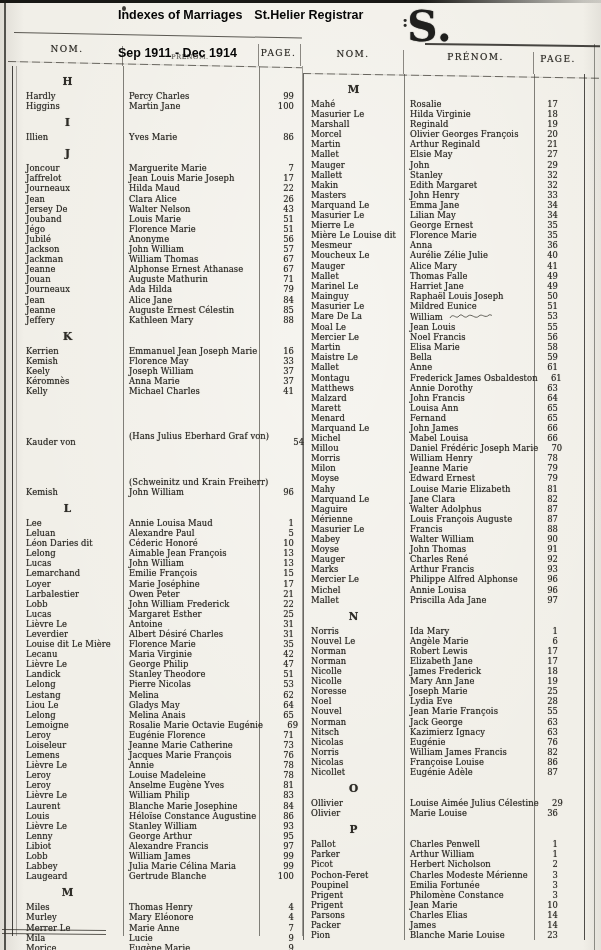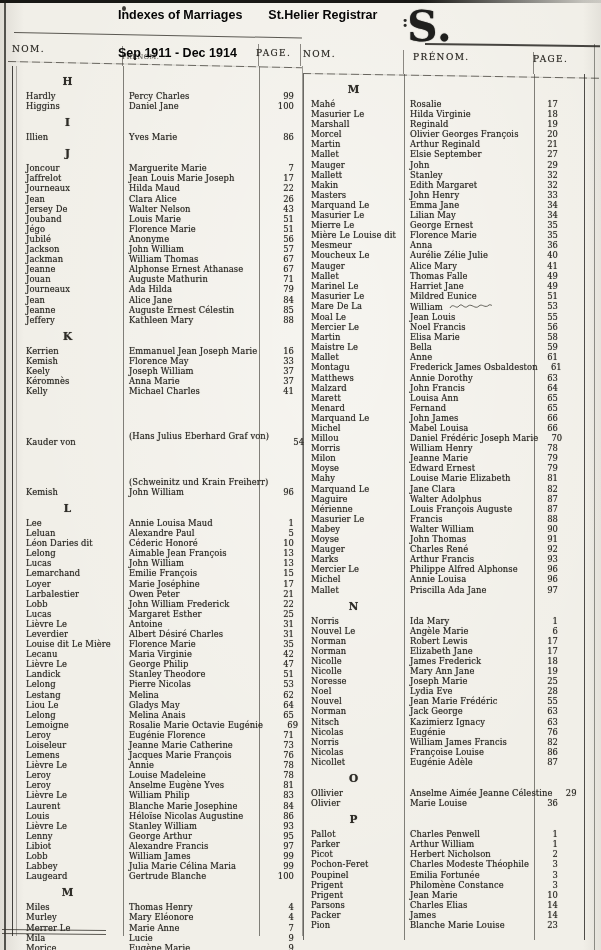--- a/index.html
+++ b/index.html
@@ -15,38 +15,38 @@
   }
   
   .scan-top{position:absolute;left:0;top:0;width:601px;height:3px;
     background:linear-gradient(90deg,#181815 0%,#181815 70%,rgba(24,24,21,0.12) 100%);}
   .edge-left{position:absolute;left:4px;top:0;width:2px;height:950px;background:rgba(28,28,24,0.72);}
   .edge-right{position:absolute;left:594px;top:44px;width:1px;height:906px;background:rgba(45,45,40,0.5);}
   .speck{position:absolute;left:122px;top:6px;width:4px;height:5px;border-radius:50%;background:#3c3b36;}
   
   .annot{position:absolute;font-family:"Liberation Sans",sans-serif;font-weight:bold;
     font-size:12.5px;color:#060606;z-index:9;white-space:nowrap;}
-  .annot-title{left:118px;top:8px;display:flex;gap:26px;}
+  .annot-title{left:118px;top:8px;display:flex;gap:12px;}
   .annot-date{left:118px;top:31px;margin-top:15px;}
   
   .corner{position:absolute;left:402px;top:6px;z-index:3;font-weight:bold;color:#1f1f1d;line-height:1;}
   .corner .mark{font-size:17px;vertical-align:14px;letter-spacing:-1px;color:#2a2a27;}
   .corner .letter{font-size:42px;letter-spacing:1px;text-shadow:0 0 1px rgba(31,31,29,0.8);}
   
   .rule{position:absolute;height:1px;background:rgba(52,50,44,0.8);transform-origin:left center;}
   .rule.dashy{background:repeating-linear-gradient(90deg,rgba(55,52,45,0.75) 0 8px,rgba(55,52,45,0.18) 8px 12px);}
   .r-left-top{left:14px;top:32px;width:288px;transform:rotate(1.1deg);}
   .r-left-under{left:8px;top:61px;width:294px;transform:rotate(1.2deg);}
   .r-right-top{left:425px;top:43px;width:175px;height:2px;transform:rotate(0.7deg);background:rgba(40,38,34,0.85);}
   .r-right-under{left:303px;top:73px;width:296px;transform:rotate(0.9deg);}
   .r-bot1{left:2px;top:929px;width:104px;transform:rotate(0.6deg);}
   .r-bot2{left:2px;top:933px;width:104px;transform:rotate(0.6deg);}
   .tick{position:absolute;width:1px;background:rgba(52,50,44,0.55);}
   
-  .col-head{position:absolute;font-size:9px;letter-spacing:1.4px;text-align:left;
+  .col-head{position:absolute;font-size:9px;letter-spacing:1.4px;text-align:center;
     text-shadow:0 0 0.7px rgba(46,44,38,0.6);z-index:2;}
   .lh-nom{left:12px;width:110px;top:44px;}
   .lh-prenom{left:122px;width:136px;top:53px;font-size:6.5px;opacity:0.75;letter-spacing:0.5px;}
   .lh-page{left:256px;width:45px;top:48px;}
   .rh-nom{left:303px;width:100px;top:49px;}
   .rh-prenom{left:413px;width:125px;top:52px;}
   .rh-page{left:533px;width:50px;top:54px;}
   
   .idx-table{position:absolute;top:66px;height:870px;}
   #left-table{left:12px;width:289px;
@@ -124,21 +124,21 @@
         <div class="section-letter-row">
           <div class="section-letter">H</div>
         </div>
         <div class="trow">
           <div class="cell nom">Hardly</div>
           <div class="cell prenom">Percy Charles</div>
           <div class="cell pagec">99</div>
         </div>
         <div class="trow">
           <div class="cell nom">Higgins</div>
-          <div class="cell prenom">Daniel Jane</div>
+          <div class="cell prenom">Martin Jane</div>
           <div class="cell pagec">100</div>
         </div>
         <div class="section-letter-row">
           <div class="section-letter">I</div>
         </div>
         <div class="trow">
           <div class="cell nom">Illien</div>
           <div class="cell prenom">Yves Marie</div>
           <div class="cell pagec">86</div>
         </div>
@@ -409,21 +409,21 @@
           <div class="cell prenom">William Philip</div>
           <div class="cell pagec">83</div>
         </div>
         <div class="trow">
           <div class="cell nom">Laurent</div>
           <div class="cell prenom">Blanche Marie Josephine</div>
           <div class="cell pagec">84</div>
         </div>
         <div class="trow">
           <div class="cell nom">Louis</div>
-          <div class="cell prenom">Héloïse Nicolas Augustine</div>
+          <div class="cell prenom">Héloïse Constance Augustine</div>
           <div class="cell pagec">86</div>
         </div>
         <div class="trow">
           <div class="cell nom">Lièvre Le</div>
           <div class="cell prenom">Stanley William</div>
           <div class="cell pagec">93</div>
         </div>
         <div class="trow">
           <div class="cell nom">Lenny</div>
           <div class="cell prenom">George Arthur</div>
@@ -527,21 +527,21 @@
           <div class="cell prenom">Olivier Georges François</div>
           <div class="cell pagec">20</div>
         </div>
         <div class="trow">
           <div class="cell nom">Martin</div>
           <div class="cell prenom">Arthur Reginald</div>
           <div class="cell pagec">21</div>
         </div>
         <div class="trow">
           <div class="cell nom">Mallet</div>
-          <div class="cell prenom">Elsie September</div>
+          <div class="cell prenom">Elsie May</div>
           <div class="cell pagec">27</div>
         </div>
         <div class="trow">
           <div class="cell nom">Mauger</div>
           <div class="cell prenom">John</div>
           <div class="cell pagec">29</div>
         </div>
         <div class="trow">
           <div class="cell nom">Mallett</div>
           <div class="cell prenom">Stanley</div>
@@ -594,20 +594,25 @@
         </div>
         <div class="trow">
           <div class="cell nom">Mallet</div>
           <div class="cell prenom">Thomas Falle</div>
           <div class="cell pagec">49</div>
         </div>
         <div class="trow">
           <div class="cell nom">Marinel Le</div>
           <div class="cell prenom">Harriet Jane</div>
           <div class="cell pagec">49</div>
+        </div>
+        <div class="trow">
+          <div class="cell nom">Mainguy</div>
+          <div class="cell prenom">Raphaël Louis Joseph</div>
+          <div class="cell pagec">50</div>
         </div>
         <div class="trow">
           <div class="cell nom">Masurier Le</div>
           <div class="cell prenom">Mildred Eunice</div>
           <div class="cell pagec">51</div>
         </div>
         <div class="trow">
           <div class="cell nom">Mare De La</div>
           <div class="cell prenom">William<svg width="44" height="10" class="scribble">
               <path d="M1,7 C4,1 7,9 10,5 C13,1 15,9 19,5 C23,2 26,9 30,5 C33,2 36,8 40,4 C41,3 43,5 43,4" fill="none" stroke="#52514a" stroke-width="0.9"></path>
@@ -792,21 +797,21 @@
           <div class="cell prenom">Joseph Marie</div>
           <div class="cell pagec">25</div>
         </div>
         <div class="trow">
           <div class="cell nom">Noel</div>
           <div class="cell prenom">Lydia Eve</div>
           <div class="cell pagec">28</div>
         </div>
         <div class="trow">
           <div class="cell nom">Nouvel</div>
-          <div class="cell prenom">Jean Marie Frédéric</div>
+          <div class="cell prenom">Jean Marie François</div>
           <div class="cell pagec">55</div>
         </div>
         <div class="trow">
           <div class="cell nom">Norman</div>
           <div class="cell prenom">Jack George</div>
           <div class="cell pagec">63</div>
         </div>
         <div class="trow">
           <div class="cell nom">Nitsch</div>
           <div class="cell prenom">Kazimierz Ignacy</div>
@@ -830,21 +835,21 @@
         <div class="trow">
           <div class="cell nom">Nicollet</div>
           <div class="cell prenom">Eugénie Adèle</div>
           <div class="cell pagec">87</div>
         </div>
         <div class="section-letter-row">
           <div class="section-letter">O</div>
         </div>
         <div class="trow">
           <div class="cell nom">Ollivier</div>
-          <div class="cell prenom">Anselme Aimée Jeanne Célestine</div>
+          <div class="cell prenom">Louise Aimée Julius Célestine</div>
           <div class="cell pagec">29</div>
         </div>
         <div class="trow">
           <div class="cell nom">Olivier</div>
           <div class="cell prenom">Marie Louise</div>
           <div class="cell pagec">36</div>
         </div>
         <div class="section-letter-row">
           <div class="section-letter">P</div>
         </div>
@@ -858,21 +863,21 @@
           <div class="cell prenom">Arthur William</div>
           <div class="cell pagec">1</div>
         </div>
         <div class="trow">
           <div class="cell nom">Picot</div>
           <div class="cell prenom">Herbert Nicholson</div>
           <div class="cell pagec">2</div>
         </div>
         <div class="trow">
           <div class="cell nom">Pochon-Feret</div>
-          <div class="cell prenom">Charles Modeste Théophile</div>
+          <div class="cell prenom">Charles Modeste Mérienne</div>
           <div class="cell pagec">3</div>
         </div>
         <div class="trow">
           <div class="cell nom">Poupinel</div>
           <div class="cell prenom">Emilia Fortunée</div>
           <div class="cell pagec">3</div>
         </div>
         <div class="trow">
           <div class="cell nom">Prigent</div>
           <div class="cell prenom">Philomène Constance</div>

